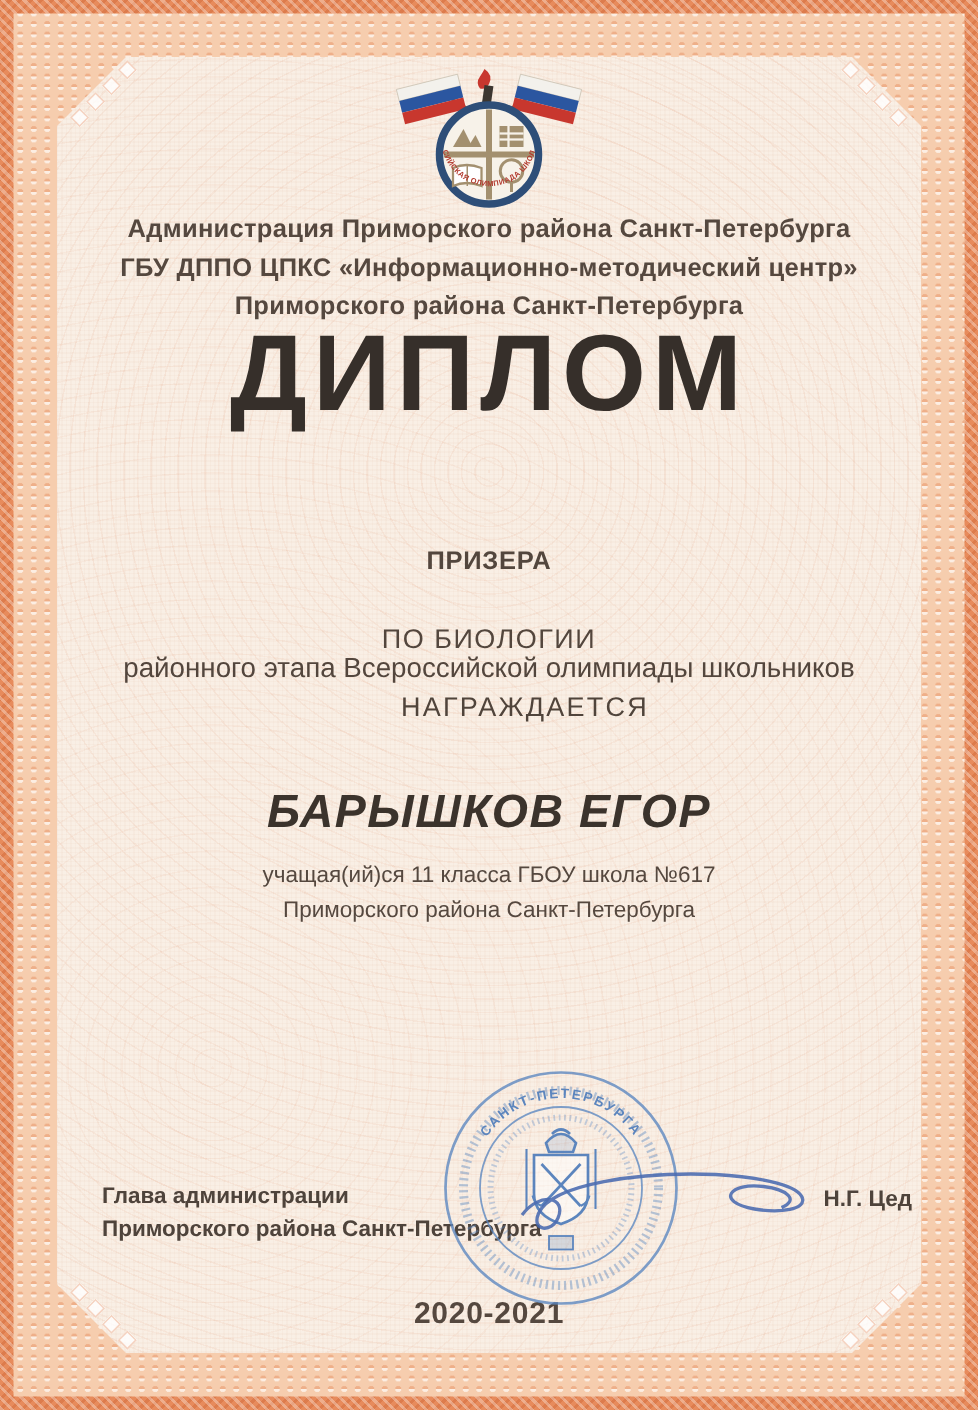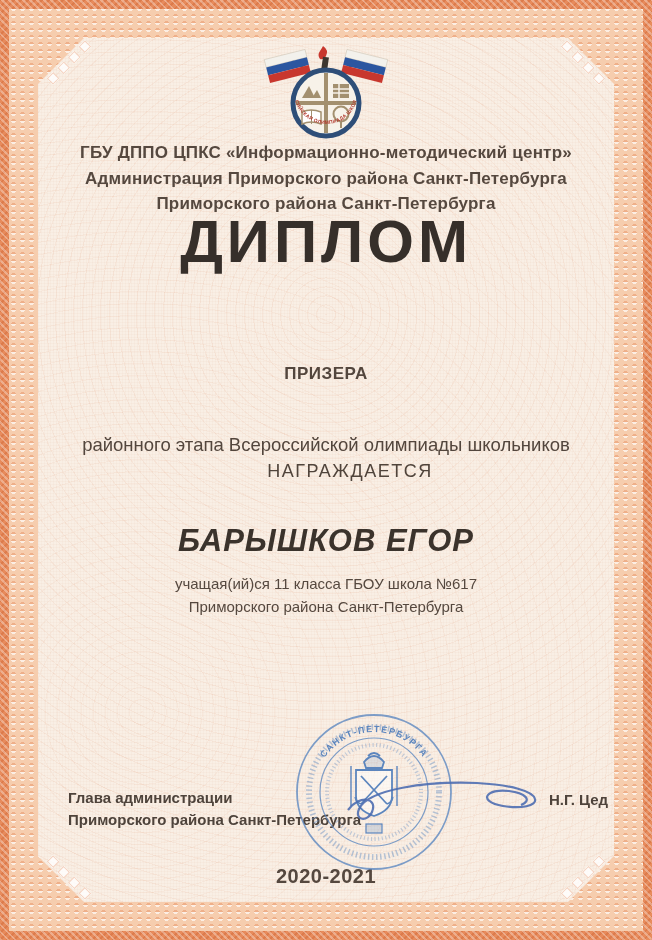--- a/index.html
+++ b/index.html
@@ -37,21 +37,21 @@
   .corner-orn.tl{left:42px;top:58px;transform:rotate(-45deg);}
   .corner-orn.tr{right:42px;top:58px;transform:rotate(45deg);}
   .corner-orn.bl{left:42px;bottom:58px;transform:rotate(45deg);}
   .corner-orn.br{right:42px;bottom:58px;transform:rotate(-45deg);}
 
   .content{position:absolute;inset:0;z-index:2;}
   .center-block{position:absolute;left:0;right:0;text-align:center;}
 
   .emblem{top:40px;}
   .org-header{top:140px;font-size:17px;font-weight:700;line-height:1.5;color:#55483f;letter-spacing:.2px;}
-  .main-title{top:206px;font-size:60px;font-weight:800;letter-spacing:4px;color:#362f2a;line-height:1.2;}
+  .main-title{top:206px;font-size:72px;font-weight:800;letter-spacing:4px;color:#362f2a;line-height:1.2;}
   .award-degree{top:364px;font-size:17px;font-weight:700;color:#53463d;letter-spacing:.5px;}
   .award-event{top:389px;font-size:18.5px;color:#53463d;margin-top:45px;}
   .award-subject{top:416px;font-size:18px;color:#53463d;letter-spacing:1px;}
   .awarded-label{top:461px;font-size:18px;color:#50443b;letter-spacing:1.5px;margin-left:48px;}
   .recipient-name{top:523px;font-size:31px;font-weight:700;font-style:italic;color:#3b332c;letter-spacing:1px;}
   .student-info{top:573px;font-size:15px;line-height:1.5;color:#55483f;}
   .signer-block{position:absolute;left:68px;top:787px;font-size:15px;font-weight:600;line-height:22px;color:#4e433b;text-align:left;z-index:1;}
   .signer-name{position:absolute;right:44px;top:791px;font-size:15px;font-weight:700;color:#4e433b;z-index:1;}
   .year-line{top:865px;font-size:20px;font-weight:600;color:#55483f;letter-spacing:.5px;}
   .stamp-wrap{position:absolute;left:288px;top:706px;z-index:3;opacity:.92;}
@@ -136,29 +136,30 @@
         <defs>
             <path id="embArc" d="M 59,60 A 32,32 0 0 0 121,60"></path>
           </defs>
         <text font-size="5" fill="#b23a2e" font-weight="bold" letter-spacing="0.3">
           <textPath href="#embArc" startOffset="50%" text-anchor="middle">ВСЕРОССИЙСКАЯ ОЛИМПИАДА ШКОЛЬНИКОВ</textPath>
         </text>
       </svg>
     </div>
 
     <div class="center-block org-header">
+      <div>Администрация Приморского района Санкт-Петербурга</div>
       <div>ГБУ ДППО ЦПКС «Информационно-методический центр»</div>
-      <div>Администрация Приморского района Санкт-Петербурга</div>
       <div>Приморского района Санкт-Петербурга</div>
     </div>
 
     <div class="center-block main-title">ДИПЛОМ</div>
 
     <div class="center-block award-degree">ПРИЗЕРА</div>
     <div class="center-block award-event">районного этапа Всероссийской олимпиады школьников</div>
+    <div class="center-block award-subject">ПО БИОЛОГИИ</div>
 
     <div class="center-block awarded-label">НАГРАЖДАЕТСЯ</div>
 
     <div class="center-block recipient-name">БАРЫШКОВ ЕГОР</div>
 
     <div class="center-block student-info">
       <div>учащая(ий)ся 11 класса ГБОУ школа №617</div>
       <div>Приморского района Санкт-Петербурга</div>
     </div>
 

